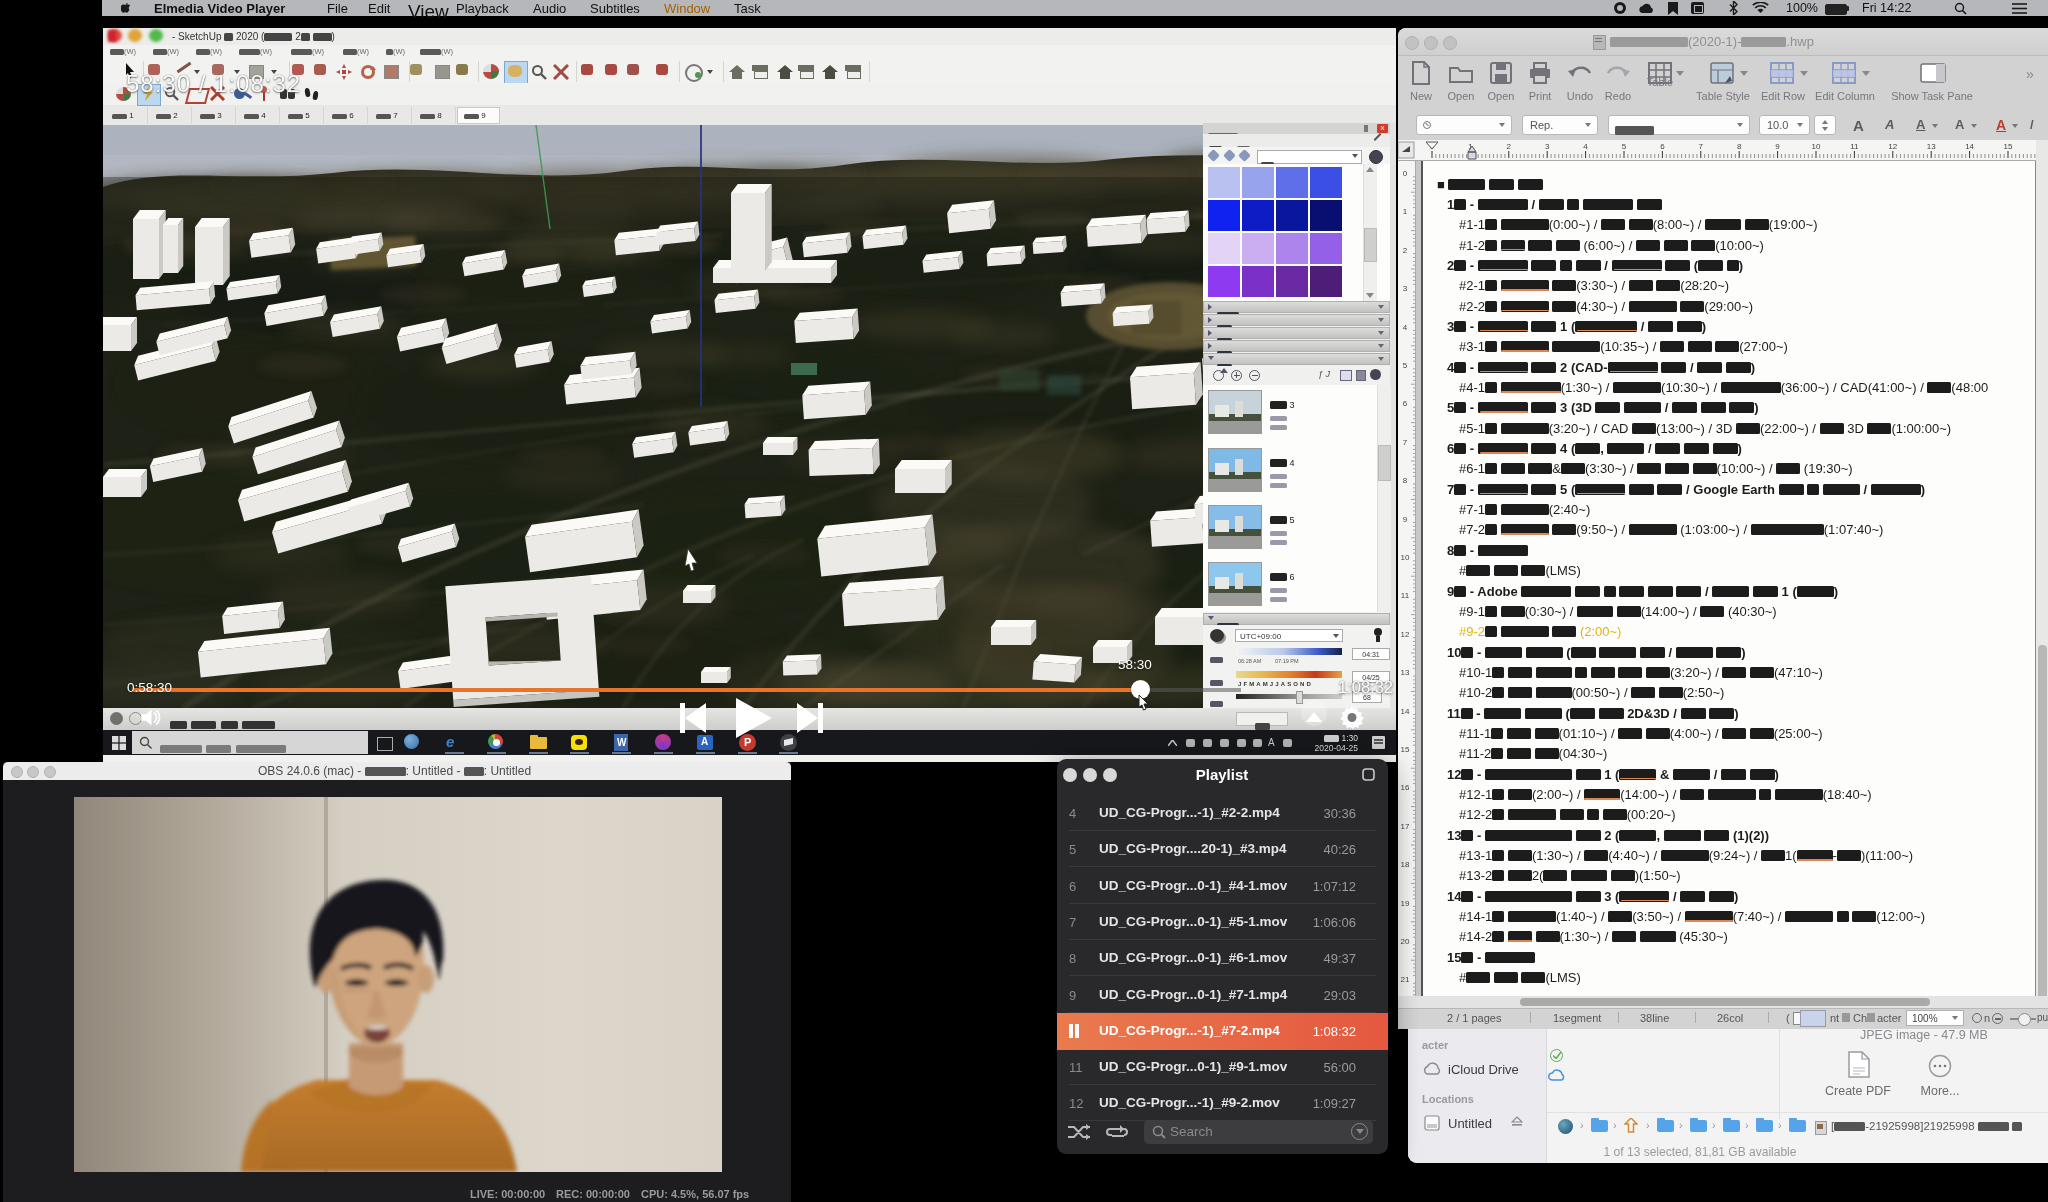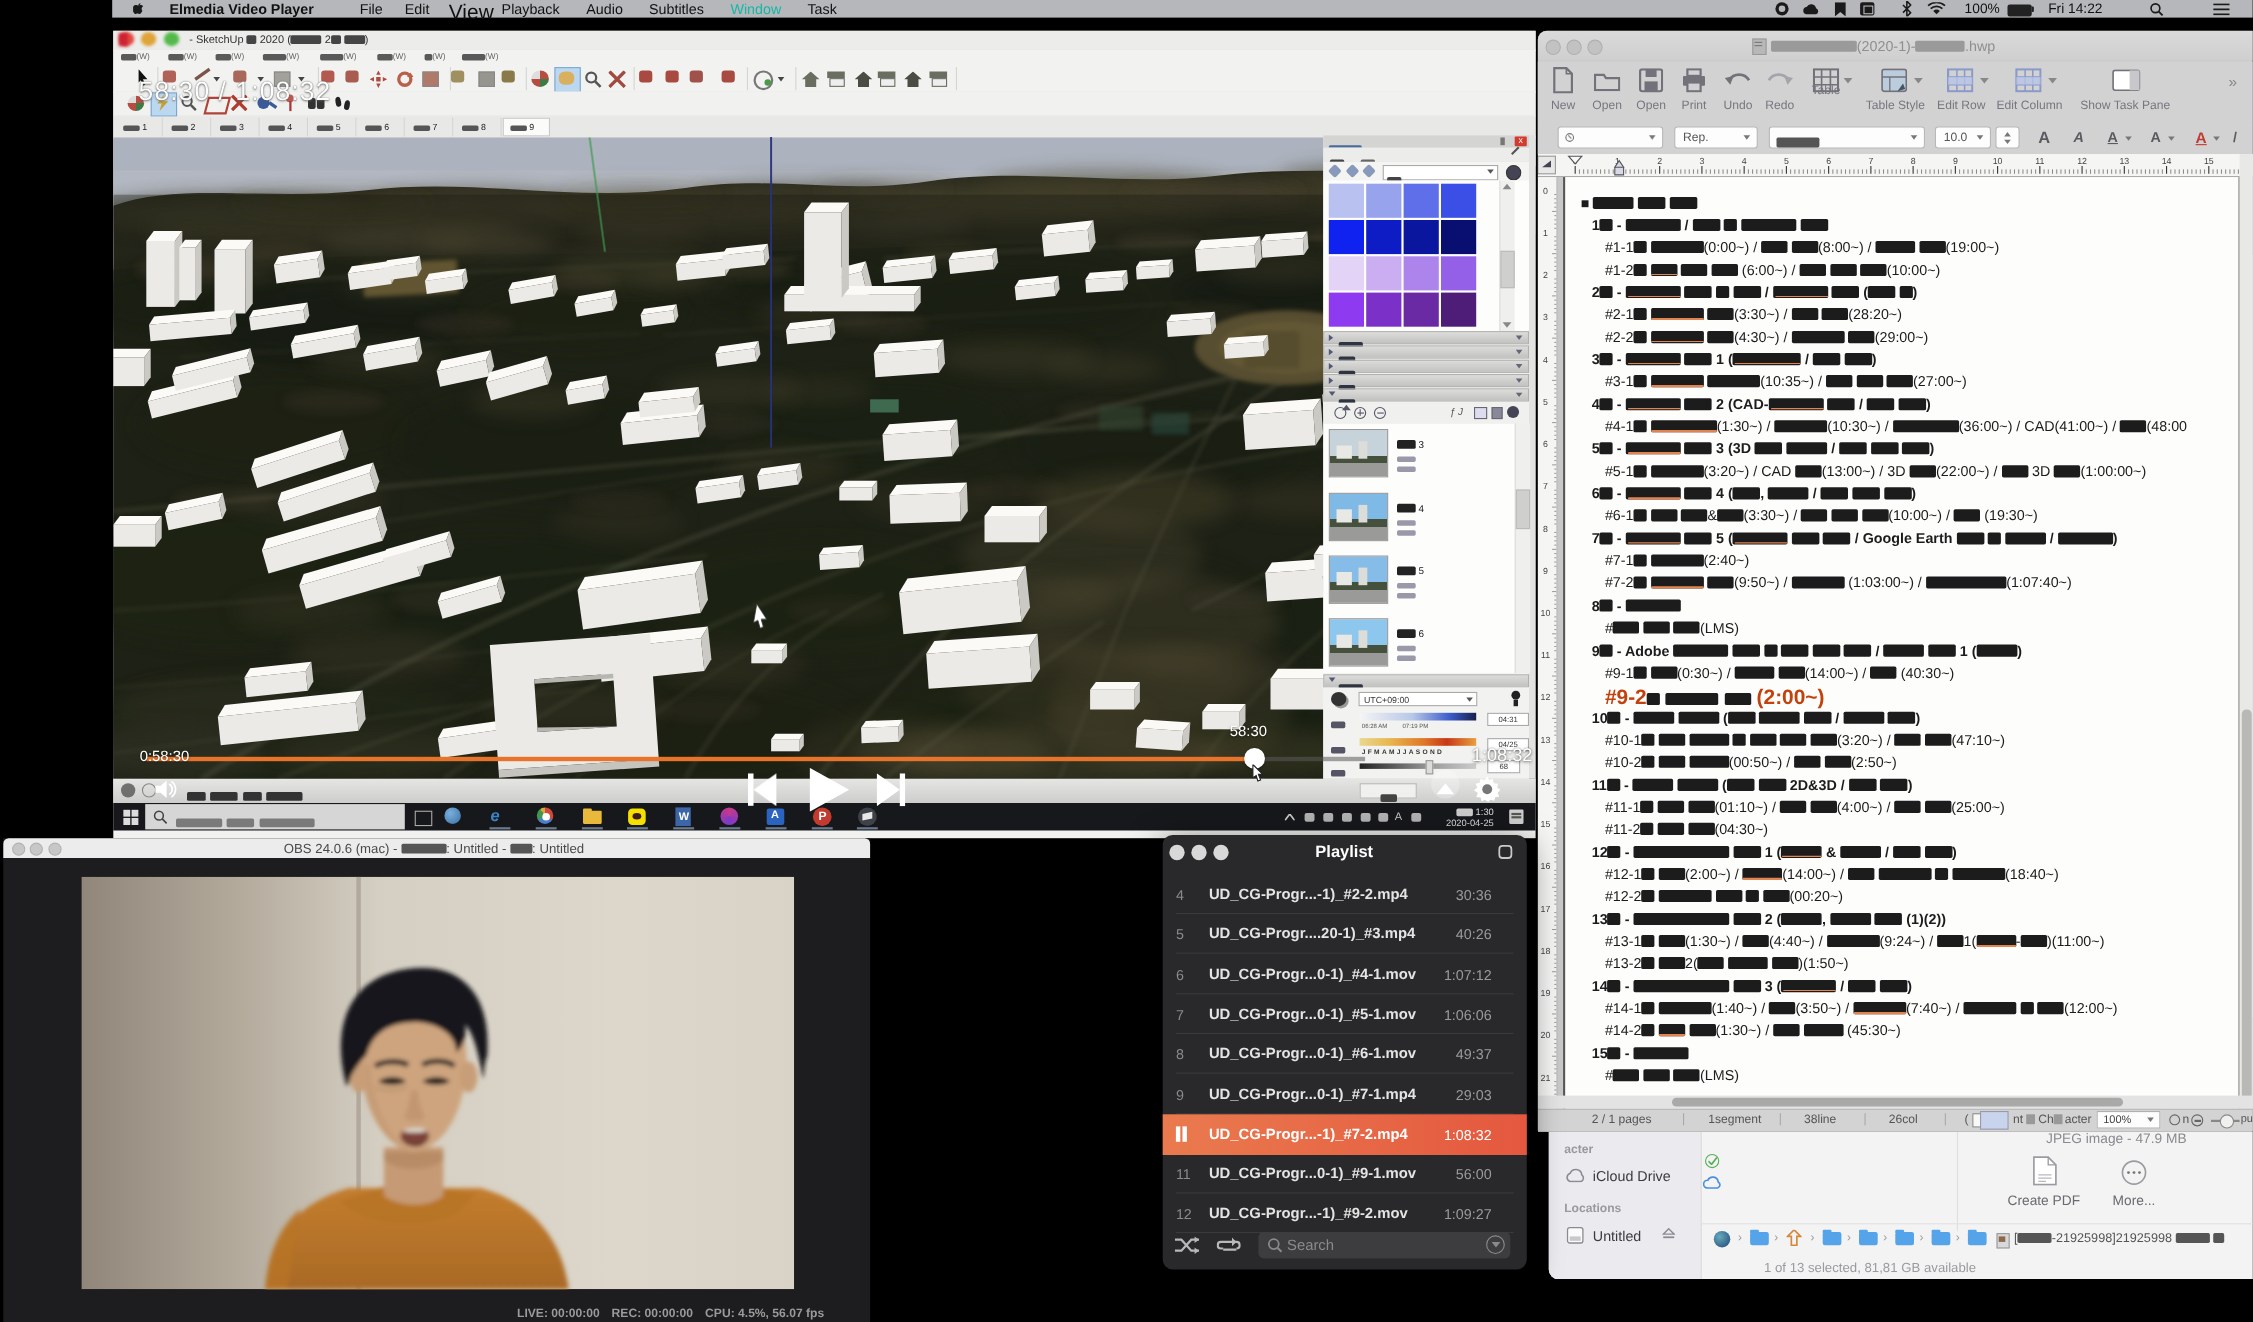--- a/index.html
+++ b/index.html
@@ -10,21 +10,21 @@
 <svg class="a" style="left:121px;top:2px" width="13" height="13" viewBox="0 0 13 13">
     <path d="M8.4 1.1c.1.7-.2 1.3-.6 1.8-.5.5-1.2.9-1.8.8-.1-.6.2-1.3.6-1.7.5-.5 1.3-.9 1.8-.9zM10.6 9.6c-.3.8-.5 1.1-.9 1.7-.6.9-1.4 2-2.4 2-.9 0-1.1-.6-2.3-.6-1.2 0-1.5.6-2.3.6-1 0-1.7-1-2.3-1.9C-.8 9.1-1 6.3.2 4.8c.8-1 2-1.6 3.1-1.6 1.1 0 1.8.6 2.7.6.9 0 1.5-.6 2.8-.6 1 0 2 .5 2.7 1.4-2.4 1.3-2 4.6-.9 5z" transform="scale(.8)" fill="#1a1a1a"></path>
   </svg>
 <div class="a nw" style="left:154px;top:1px;font-size:13px;font-weight:bold;color:#111">Elmedia Video Player</div>
 <div class="a nw" style="left:327px;top:1px;font-size:13px;font-weight:normal;color:#111">File</div>
 <div class="a nw" style="left:368px;top:1px;font-size:13px;font-weight:normal;color:#111">Edit</div>
 <div class="a nw" style="left:408px;top:1px;font-size:19px;font-weight:normal;color:#111">View</div>
 <div class="a nw" style="left:456px;top:1px;font-size:13px;font-weight:normal;color:#111">Playback</div>
 <div class="a nw" style="left:533px;top:1px;font-size:13px;font-weight:normal;color:#111">Audio</div>
 <div class="a nw" style="left:590px;top:1px;font-size:13px;font-weight:normal;color:#111">Subtitles</div>
-<div class="a nw" style="left:664px;top:1px;font-size:13px;font-weight:normal;color:#14b8a6">Window</div>
+<div class="a nw" style="left:664px;top:1px;font-size:13px;font-weight:normal;color:#a16207">Window</div>
 <div class="a nw" style="left:734px;top:1px;font-size:13px;font-weight:normal;color:#111">Task</div>
 <div class="a nw" style="left:1786px;top:1px;font-size:12.5px;color:#111">100%</div>
 <div class="a nw" style="left:1862px;top:1px;font-size:12.5px;color:#111">Fri 14:22</div>
 <div class="a" style="left:1825px;top:4px;width:20px;height:9px;border:1px solid #222;border-radius:2px;background:#222"></div>
 <div class="a" style="left:1847px;top:6px;width:2px;height:5px;background:#222;border-radius:0 1px 1px 0"></div>
 <div class="a" style="left:1614px;top:2px;width:12px;height:12px;border-radius:50%;background:#1a1a1a"></div>
 <div class="a" style="left:1617px;top:5px;width:6px;height:6px;border-radius:50%;background:#b5b7ba"></div>
 <svg class="a" style="left:1638px;top:3px" width="17" height="11" viewBox="0 0 17 11">
     <path d="M4 10 A3.4 3.4 0 0 1 4.4 3.3 A4.6 4.6 0 0 1 13 4.4 A3 3 0 0 1 13 10 Z" fill="#1a1a1a"></path>
   </svg>
@@ -1469,21 +1469,21 @@
 <div class="a nw" style="left:1459px;top:420.70000000000005px;font-size:13px;font-weight:normal;color:#1c1c1c;height:20px"><span>#5-1</span><i class="k" style="width:12px;height:11px;background:#1c1c1c"></i><span> </span><i class="k" style="width:48px;height:11px;background:#1c1c1c"></i><span>(3:20~) / CAD </span><i class="k" style="width:24px;height:11px;background:#1c1c1c"></i><span>(13:00~) / 3D </span><i class="k" style="width:24px;height:11px;background:#1c1c1c"></i><span>(22:00~) / </span><i class="k" style="width:24px;height:11px;background:#1c1c1c"></i><span> 3D </span><i class="k" style="width:24px;height:11px;background:#1c1c1c"></i><span>(1:00:00~)</span></div>
 <div class="a nw" style="left:1447px;top:441.05px;font-size:13px;font-weight:bold;color:#1c1c1c;height:20px"><span>6</span><i class="k" style="width:12px;height:11px;background:#1c1c1c"></i><span> - </span><i class="k" style="width:50px;height:11px;background:#1c1c1c"></i><i class="k" style="width:48px;height:1.5px;background:#e08452;position:absolute;margin-left:-48px;margin-top:11px"></i><span> </span><i class="k" style="width:25px;height:11px;background:#1c1c1c"></i><span> 4 (</span><i class="k" style="width:25px;height:11px;background:#1c1c1c"></i><span>, </span><i class="k" style="width:37px;height:11px;background:#1c1c1c"></i><span> / </span><i class="k" style="width:25px;height:11px;background:#1c1c1c"></i><span> </span><i class="k" style="width:25px;height:11px;background:#1c1c1c"></i><span> </span><i class="k" style="width:25px;height:11px;background:#1c1c1c"></i><span>)</span></div>
 <div class="a nw" style="left:1459px;top:461.40000000000003px;font-size:13px;font-weight:normal;color:#1c1c1c;height:20px"><span>#6-1</span><i class="k" style="width:12px;height:11px;background:#1c1c1c"></i><span> </span><i class="k" style="width:24px;height:11px;background:#1c1c1c"></i><span> </span><i class="k" style="width:24px;height:11px;background:#1c1c1c"></i><span>&amp;</span><i class="k" style="width:24px;height:11px;background:#1c1c1c"></i><span>(3:30~) / </span><i class="k" style="width:24px;height:11px;background:#1c1c1c"></i><span> </span><i class="k" style="width:24px;height:11px;background:#1c1c1c"></i><span> </span><i class="k" style="width:24px;height:11px;background:#1c1c1c"></i><span>(10:00~) / </span><i class="k" style="width:24px;height:11px;background:#1c1c1c"></i><span> (19:30~)</span></div>
 <div class="a nw" style="left:1447px;top:481.75px;font-size:13px;font-weight:bold;color:#1c1c1c;height:20px"><span>7</span><i class="k" style="width:12px;height:11px;background:#1c1c1c"></i><span> - </span><i class="k" style="width:50px;height:11px;background:#1c1c1c"></i><i class="k" style="width:48px;height:1.5px;background:#e08452;position:absolute;margin-left:-48px;margin-top:11px"></i><span> </span><i class="k" style="width:25px;height:11px;background:#1c1c1c"></i><span> 5 (</span><i class="k" style="width:50px;height:11px;background:#1c1c1c"></i><i class="k" style="width:48px;height:1.5px;background:#e08452;position:absolute;margin-left:-48px;margin-top:11px"></i><span> </span><i class="k" style="width:25px;height:11px;background:#1c1c1c"></i><span> </span><i class="k" style="width:25px;height:11px;background:#1c1c1c"></i><span> / Google Earth </span><i class="k" style="width:25px;height:11px;background:#1c1c1c"></i><span> </span><i class="k" style="width:12px;height:11px;background:#1c1c1c"></i><span> </span><i class="k" style="width:37px;height:11px;background:#1c1c1c"></i><span> / </span><i class="k" style="width:50px;height:11px;background:#1c1c1c"></i><span>)</span></div>
 <div class="a nw" style="left:1459px;top:502.1px;font-size:13px;font-weight:normal;color:#1c1c1c;height:20px"><span>#7-1</span><i class="k" style="width:12px;height:11px;background:#1c1c1c"></i><span> </span><i class="k" style="width:48px;height:11px;background:#1c1c1c"></i><span>(2:40~)</span></div>
 <div class="a nw" style="left:1459px;top:522.45px;font-size:13px;font-weight:normal;color:#1c1c1c;height:20px"><span>#7-2</span><i class="k" style="width:12px;height:11px;background:#1c1c1c"></i><span> </span><i class="k" style="width:48px;height:11px;background:#1c1c1c"></i><i class="k" style="width:48px;height:1.5px;background:#e08452;position:absolute;margin-left:-48px;margin-top:11px"></i><span> </span><i class="k" style="width:24px;height:11px;background:#1c1c1c"></i><span>(9:50~) / </span><i class="k" style="width:48px;height:11px;background:#1c1c1c"></i><span> (1:03:00~) / </span><i class="k" style="width:73px;height:11px;background:#1c1c1c"></i><span>(1:07:40~)</span></div>
 <div class="a nw" style="left:1447px;top:542.8px;font-size:13px;font-weight:bold;color:#1c1c1c;height:20px"><span>8</span><i class="k" style="width:12px;height:11px;background:#1c1c1c"></i><span> - </span><i class="k" style="width:50px;height:11px;background:#1c1c1c"></i></div>
 <div class="a nw" style="left:1459px;top:563.1500000000001px;font-size:13px;font-weight:normal;color:#1c1c1c;height:20px"><span>#</span><i class="k" style="width:24px;height:11px;background:#1c1c1c"></i><span> </span><i class="k" style="width:24px;height:11px;background:#1c1c1c"></i><span> </span><i class="k" style="width:24px;height:11px;background:#1c1c1c"></i><span>(LMS)</span></div>
 <div class="a nw" style="left:1447px;top:583.5px;font-size:13px;font-weight:bold;color:#1c1c1c;height:20px"><span>9</span><i class="k" style="width:12px;height:11px;background:#1c1c1c"></i><span> - Adobe </span><i class="k" style="width:50px;height:11px;background:#1c1c1c"></i><span> </span><i class="k" style="width:25px;height:11px;background:#1c1c1c"></i><span> </span><i class="k" style="width:12px;height:11px;background:#1c1c1c"></i><span> </span><i class="k" style="width:25px;height:11px;background:#1c1c1c"></i><span> </span><i class="k" style="width:25px;height:11px;background:#1c1c1c"></i><span> </span><i class="k" style="width:25px;height:11px;background:#1c1c1c"></i><span> / </span><i class="k" style="width:37px;height:11px;background:#1c1c1c"></i><span> </span><i class="k" style="width:25px;height:11px;background:#1c1c1c"></i><span> 1 (</span><i class="k" style="width:37px;height:11px;background:#1c1c1c"></i><span>)</span></div>
 <div class="a nw" style="left:1459px;top:603.85px;font-size:13px;font-weight:normal;color:#1c1c1c;height:20px"><span>#9-1</span><i class="k" style="width:12px;height:11px;background:#1c1c1c"></i><span> </span><i class="k" style="width:24px;height:11px;background:#1c1c1c"></i><span>(0:30~) / </span><i class="k" style="width:36px;height:11px;background:#1c1c1c"></i><span> </span><i class="k" style="width:24px;height:11px;background:#1c1c1c"></i><span>(14:00~) / </span><i class="k" style="width:24px;height:11px;background:#1c1c1c"></i><span> (40:30~)</span></div>
-<div class="a nw" style="left:1459px;top:624.2px;font-size:19px;font-weight:bold;color:#c2410c;height:20px"><span>#9-2</span><i class="k" style="width:12px;height:11px;background:#1c1c1c"></i><span> </span><i class="k" style="width:48px;height:11px;background:#1c1c1c"></i><span> </span><i class="k" style="width:24px;height:11px;background:#1c1c1c"></i><span> (2:00~)</span></div>
+<div class="a nw" style="left:1459px;top:624.2px;font-size:13px;font-weight:normal;color:#eab308;height:20px"><span>#9-2</span><i class="k" style="width:12px;height:11px;background:#1c1c1c"></i><span> </span><i class="k" style="width:48px;height:11px;background:#1c1c1c"></i><span> </span><i class="k" style="width:24px;height:11px;background:#1c1c1c"></i><span> (2:00~)</span></div>
 <div class="a nw" style="left:1447px;top:644.55px;font-size:13px;font-weight:bold;color:#1c1c1c;height:20px"><span>10</span><i class="k" style="width:12px;height:11px;background:#1c1c1c"></i><span> - </span><i class="k" style="width:37px;height:11px;background:#1c1c1c"></i><span> </span><i class="k" style="width:37px;height:11px;background:#1c1c1c"></i><span> (</span><i class="k" style="width:25px;height:11px;background:#1c1c1c"></i><span> </span><i class="k" style="width:37px;height:11px;background:#1c1c1c"></i><span> </span><i class="k" style="width:25px;height:11px;background:#1c1c1c"></i><span> / </span><i class="k" style="width:37px;height:11px;background:#1c1c1c"></i><span> </span><i class="k" style="width:25px;height:11px;background:#1c1c1c"></i><span>)</span></div>
 <div class="a nw" style="left:1459px;top:664.9000000000001px;font-size:13px;font-weight:normal;color:#1c1c1c;height:20px"><span>#10-1</span><i class="k" style="width:12px;height:11px;background:#1c1c1c"></i><span> </span><i class="k" style="width:24px;height:11px;background:#1c1c1c"></i><span> </span><i class="k" style="width:36px;height:11px;background:#1c1c1c"></i><span> </span><i class="k" style="width:12px;height:11px;background:#1c1c1c"></i><span> </span><i class="k" style="width:24px;height:11px;background:#1c1c1c"></i><span> </span><i class="k" style="width:24px;height:11px;background:#1c1c1c"></i><span> </span><i class="k" style="width:24px;height:11px;background:#1c1c1c"></i><span>(3:20~) / </span><i class="k" style="width:24px;height:11px;background:#1c1c1c"></i><span> </span><i class="k" style="width:24px;height:11px;background:#1c1c1c"></i><span>(47:10~)</span></div>
 <div class="a nw" style="left:1459px;top:685.25px;font-size:13px;font-weight:normal;color:#1c1c1c;height:20px"><span>#10-2</span><i class="k" style="width:12px;height:11px;background:#1c1c1c"></i><span> </span><i class="k" style="width:24px;height:11px;background:#1c1c1c"></i><span> </span><i class="k" style="width:36px;height:11px;background:#1c1c1c"></i><span>(00:50~) / </span><i class="k" style="width:24px;height:11px;background:#1c1c1c"></i><span> </span><i class="k" style="width:24px;height:11px;background:#1c1c1c"></i><span>(2:50~)</span></div>
 <div class="a nw" style="left:1447px;top:705.6px;font-size:13px;font-weight:bold;color:#1c1c1c;height:20px"><span>11</span><i class="k" style="width:12px;height:11px;background:#1c1c1c"></i><span> - </span><i class="k" style="width:37px;height:11px;background:#1c1c1c"></i><span> </span><i class="k" style="width:37px;height:11px;background:#1c1c1c"></i><span> (</span><i class="k" style="width:25px;height:11px;background:#1c1c1c"></i><span> </span><i class="k" style="width:25px;height:11px;background:#1c1c1c"></i><span> 2D&amp;3D / </span><i class="k" style="width:25px;height:11px;background:#1c1c1c"></i><span> </span><i class="k" style="width:25px;height:11px;background:#1c1c1c"></i><span>)</span></div>
 <div class="a nw" style="left:1459px;top:725.95px;font-size:13px;font-weight:normal;color:#1c1c1c;height:20px"><span>#11-1</span><i class="k" style="width:12px;height:11px;background:#1c1c1c"></i><span> </span><i class="k" style="width:24px;height:11px;background:#1c1c1c"></i><span> </span><i class="k" style="width:24px;height:11px;background:#1c1c1c"></i><span>(01:10~) / </span><i class="k" style="width:24px;height:11px;background:#1c1c1c"></i><span> </span><i class="k" style="width:24px;height:11px;background:#1c1c1c"></i><span>(4:00~) / </span><i class="k" style="width:24px;height:11px;background:#1c1c1c"></i><span> </span><i class="k" style="width:24px;height:11px;background:#1c1c1c"></i><span>(25:00~)</span></div>
 <div class="a nw" style="left:1459px;top:746.3000000000001px;font-size:13px;font-weight:normal;color:#1c1c1c;height:20px"><span>#11-2</span><i class="k" style="width:12px;height:11px;background:#1c1c1c"></i><span> </span><i class="k" style="width:24px;height:11px;background:#1c1c1c"></i><span> </span><i class="k" style="width:24px;height:11px;background:#1c1c1c"></i><span>(04:30~)</span></div>
 <div class="a nw" style="left:1447px;top:766.6500000000001px;font-size:13px;font-weight:bold;color:#1c1c1c;height:20px"><span>12</span><i class="k" style="width:12px;height:11px;background:#1c1c1c"></i><span> - </span><i class="k" style="width:87px;height:11px;background:#1c1c1c"></i><span> </span><i class="k" style="width:25px;height:11px;background:#1c1c1c"></i><span> 1 (</span><i class="k" style="width:37px;height:11px;background:#1c1c1c"></i><i class="k" style="width:36px;height:1.5px;background:#e08452;position:absolute;margin-left:-36px;margin-top:11px"></i><span> &amp; </span><i class="k" style="width:37px;height:11px;background:#1c1c1c"></i><span> / </span><i class="k" style="width:25px;height:11px;background:#1c1c1c"></i><span> </span><i class="k" style="width:25px;height:11px;background:#1c1c1c"></i><span>)</span></div>
 <div class="a nw" style="left:1459px;top:787.0px;font-size:13px;font-weight:normal;color:#1c1c1c;height:20px"><span>#12-1</span><i class="k" style="width:12px;height:11px;background:#1c1c1c"></i><span> </span><i class="k" style="width:24px;height:11px;background:#1c1c1c"></i><span>(2:00~) / </span><i class="k" style="width:36px;height:11px;background:#1c1c1c"></i><i class="k" style="width:36px;height:1.5px;background:#e08452;position:absolute;margin-left:-36px;margin-top:11px"></i><span>(14:00~) / </span><i class="k" style="width:24px;height:11px;background:#1c1c1c"></i><span> </span><i class="k" style="width:48px;height:11px;background:#1c1c1c"></i><span> </span><i class="k" style="width:12px;height:11px;background:#1c1c1c"></i><span> </span><i class="k" style="width:48px;height:11px;background:#1c1c1c"></i><span>(18:40~)</span></div>
 <div class="a nw" style="left:1459px;top:807.35px;font-size:13px;font-weight:normal;color:#1c1c1c;height:20px"><span>#12-2</span><i class="k" style="width:12px;height:11px;background:#1c1c1c"></i><span> </span><i class="k" style="width:48px;height:11px;background:#1c1c1c"></i><span> </span><i class="k" style="width:24px;height:11px;background:#1c1c1c"></i><span> </span><i class="k" style="width:12px;height:11px;background:#1c1c1c"></i><span> </span><i class="k" style="width:24px;height:11px;background:#1c1c1c"></i><span>(00:20~)</span></div>
 <div class="a nw" style="left:1447px;top:827.7px;font-size:13px;font-weight:bold;color:#1c1c1c;height:20px"><span>13</span><i class="k" style="width:12px;height:11px;background:#1c1c1c"></i><span> - </span><i class="k" style="width:87px;height:11px;background:#1c1c1c"></i><span> </span><i class="k" style="width:25px;height:11px;background:#1c1c1c"></i><span> 2 (</span><i class="k" style="width:37px;height:11px;background:#1c1c1c"></i><span>, </span><i class="k" style="width:37px;height:11px;background:#1c1c1c"></i><span> </span><i class="k" style="width:25px;height:11px;background:#1c1c1c"></i><span> (1)(2))</span></div>

